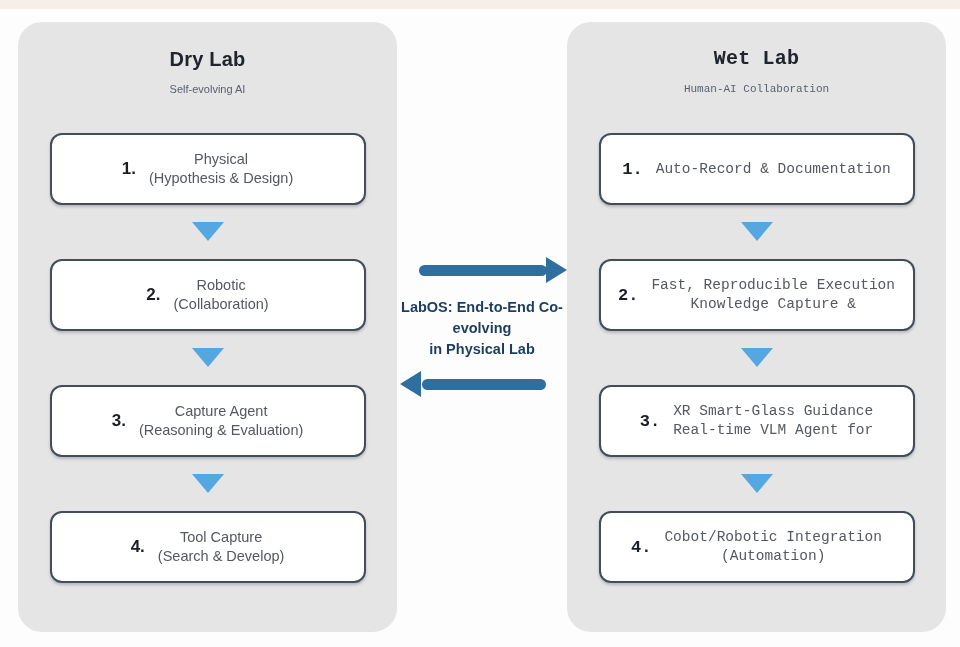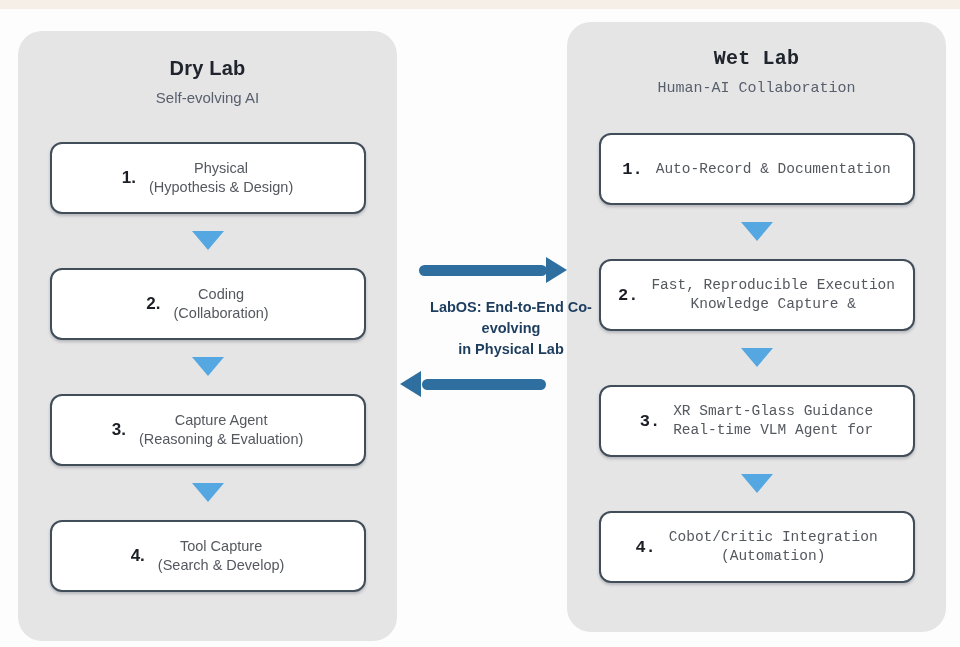--- a/index.html
+++ b/index.html
@@ -10,30 +10,30 @@
   }
   .top-strip {
     position: absolute; top: 0; left: 0; width: 960px; height: 9px;
     background: var(--top-strip, #f6efe8);
   }
   .panel {
     position: absolute; top: 22px; height: 610px;
     background: var(--panel-bg, #e5e5e6);
     border-radius: 24px;
   }
-  .panel-left  { left: 18px;  width: 379px; margin-top: 9px; }
+  .panel-left  { left: 18px;  width: 379px; }
   .panel-right { left: 567px; width: 379px; font-family: Liberation Mono, monospace; }
   .panel-title {
     margin: 25px 0 0 0; text-align: center;
     font-size: 20px; font-weight: bold; color: #20242c; line-height: 24px;
     letter-spacing: 0.2px;
   }
   .panel-subtitle {
     margin-top: 9px; text-align: center;
-    font-size: 15px; color: #575f6d; line-height: 18px;
+    font-size: 11px; color: #575f6d; line-height: 18px;
   }
   .steps {
     position: absolute; top: 111px; left: 0; right: 0;
     display: flex; flex-direction: column; align-items: center;
   }
   .step-box {
     width: 312px; height: 68px; background: #ffffff;
     border: 2px solid var(--box-border, #424d5a);
     border-radius: 12px;
     box-shadow: 0 2px 3px rgba(60,70,80,0.28);
@@ -49,21 +49,21 @@
   .step-text span:empty { display: none; }
   .tri {
     width: 0; height: 0; margin: 17px 0 18px 0;
     border-left: 16px solid transparent;
     border-right: 16px solid transparent;
     border-top: 19px solid var(--triangle, #54a7e0);
   }
   .center-label {
     position: absolute; left: 396px; top: 297px; width: 172px;
     text-align: center; font-weight: bold; font-size: 14.5px;
-    line-height: 21px; color: var(--center-text, #1d3d5f); margin-left: 29px;
+    line-height: 21px; color: var(--center-text, #1d3d5f);
   }
   .center-label span { display: block; }
   .arrow { position: absolute; height: 26px; }
   .arrow .shaft {
     position: absolute; top: 8px; height: 11px;
     background: var(--arrow, #2e6f9f); border-radius: 6px;
   }
   .arrow .head { position: absolute; top: 0; width: 0; height: 0; }
   .arrow-right { left: 419px; top: 257px; width: 148px; }
   .arrow-right .shaft { left: 0; width: 128px; }
@@ -95,21 +95,21 @@
       <span class="step-num">1.</span>
       <span class="step-text">
         <span>Physical</span>
         <span>(Hypothesis &amp; Design)</span>
       </span>
     </div>
     <div class="tri"></div>
     <div class="step-box">
       <span class="step-num">2.</span>
       <span class="step-text">
-        <span>Coding</span>
+        <span>Robotic</span>
         <span>(Collaboration)</span>
       </span>
     </div>
     <div class="tri"></div>
     <div class="step-box">
       <span class="step-num">3.</span>
       <span class="step-text">
         <span>Capture Agent</span>
         <span>(Reasoning &amp; Evaluation)</span>
       </span>
@@ -149,21 +149,21 @@
       <span class="step-num">3.</span>
       <span class="step-text">
         <span>XR Smart-Glass Guidance</span>
         <span>Real-time VLM Agent for</span>
       </span>
     </div>
     <div class="tri"></div>
     <div class="step-box">
       <span class="step-num">4.</span>
       <span class="step-text">
-        <span>Cobot/Critic Integration</span>
+        <span>Cobot/Robotic Integration</span>
         <span>(Automation)</span>
       </span>
     </div>
   </div>
 </section>
 
 <div class="arrow arrow-right">
   <div class="shaft"></div>
   <div class="head"></div>
 </div>

